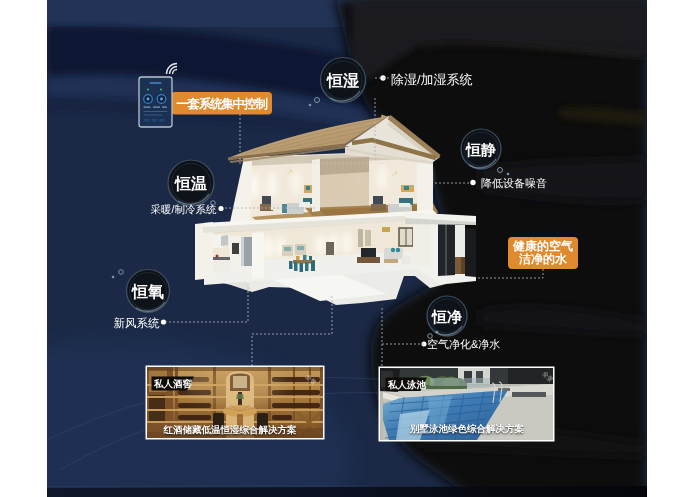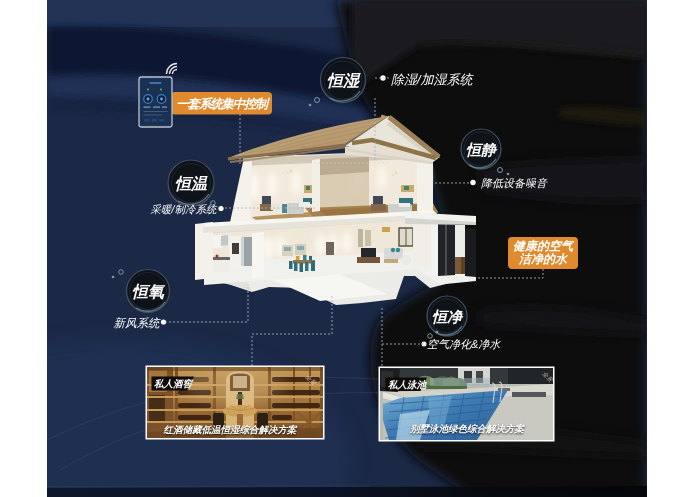--- a/index.html
+++ b/index.html
@@ -1,16 +1,16 @@
 <!DOCTYPE html>
 <html><head>
 <meta charset="utf-8">
 <style>
 html,body{margin:0;padding:0;background:#fff;}
-#stage{position:relative;width:684px;height:497px;overflow:hidden;font-family:"Liberation Sans",sans-serif;font-style:italic;}
+#stage{position:relative;width:684px;height:497px;overflow:hidden;font-family:"Liberation Sans",sans-serif;}
 </style>
 </head>
 <body>
 <div id="stage">
 <svg width="700" height="497" viewBox="0 0 700 497" xmlns="http://www.w3.org/2000/svg">
 <defs>
   <linearGradient id="bgbase" x1="0" y1="0" x2="1" y2="0">
     <stop offset="0" stop-color="#1e2d50"></stop>
     <stop offset="0.42" stop-color="#1b2947"></stop>
     <stop offset="0.62" stop-color="#0b0e16"></stop>

